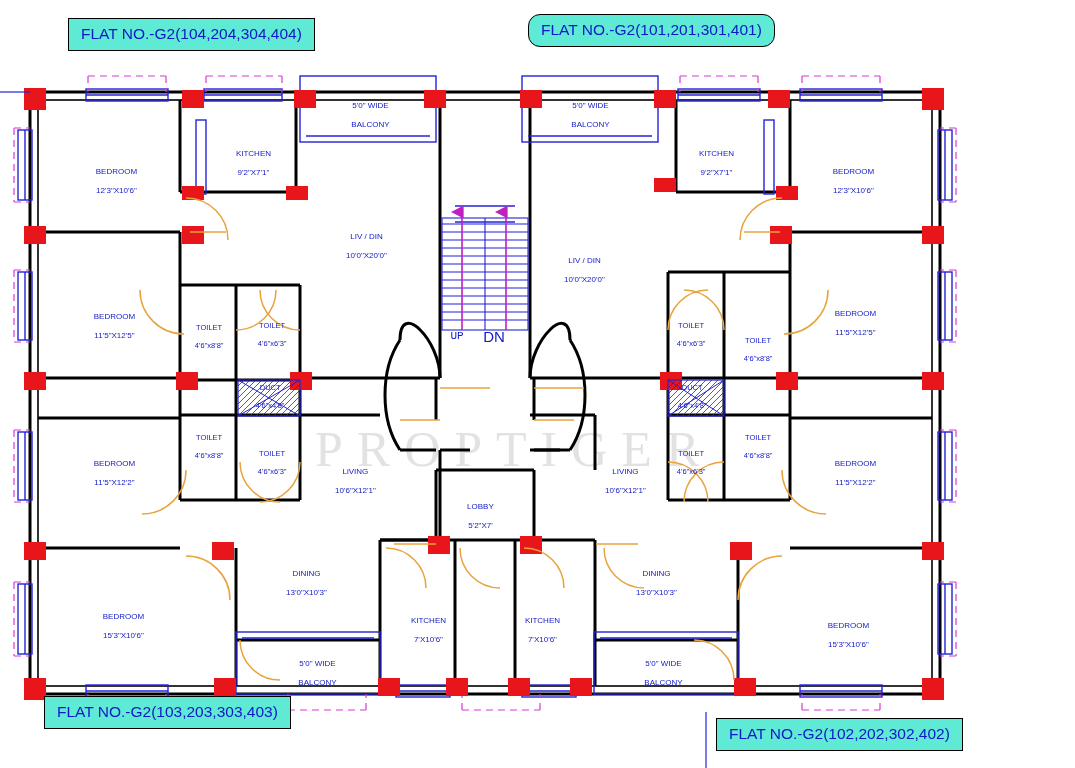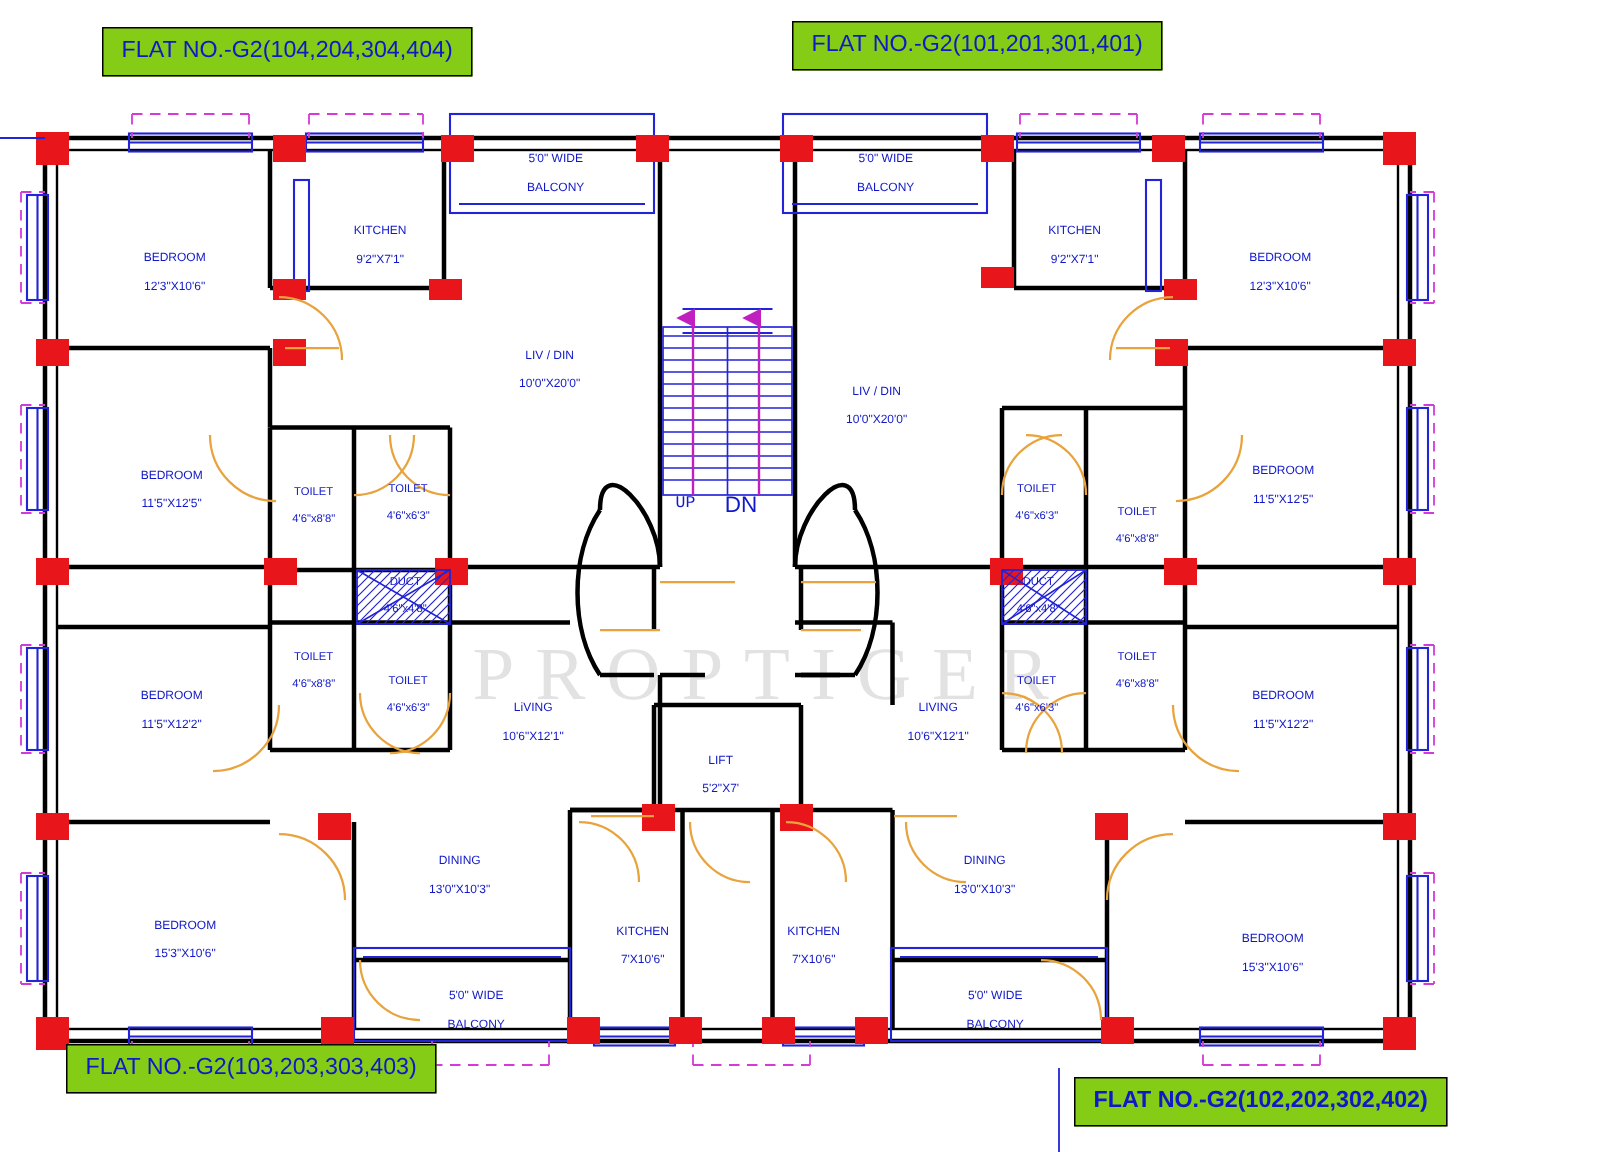--- a/index.html
+++ b/index.html
@@ -20,21 +20,21 @@
     text-align:center;
     white-space:pre;
     letter-spacing:0px;
   }
   .lbl.sm{font-size:8px;line-height:9.5px;}
   .lbl.xs{font-size:7.5px;line-height:9px;}
 
   .flatbox{
     position:absolute;
     border:1.5px solid #000;
-    background:#84cc16;
+    background:#5eead4;
     color:#1018c8;
     font-size:15.5px;
     line-height:18px;
     padding:6px 12px 7px 12px;
     white-space:nowrap;
     text-align:center;
   }
 
   .wm{
     position:absolute;
@@ -313,23 +313,23 @@
       <path d="M596,544 L638,544"></path>
     </g>
 
     <g stroke="#2323d8" stroke-width="1.2" fill="none">
       <path d="M0,92 L30,92"></path>
       <path d="M706,768 L706,712"></path>
     </g>
   </svg>
 
   <div class="flatbox" style="left:68px;top:18px;">FLAT NO.-G2(104,204,304,404)</div>
-  <div class="flatbox" style="left:528px;top:14px;">FLAT NO.-G2(101,201,301,401)</div>
+  <div class="flatbox" style="left:528px;top:14px;border-radius:12px;">FLAT NO.-G2(101,201,301,401)</div>
   <div class="flatbox" style="left:44px;top:696px;">FLAT NO.-G2(103,203,303,403)</div>
-  <div class="flatbox" style="left:716px;top:718px;font-weight:bold;">FLAT NO.-G2(102,202,302,402)</div>
+  <div class="flatbox" style="left:716px;top:718px;">FLAT NO.-G2(102,202,302,402)</div>
 
   <div class="lbl sm" style="left:42px;top:157px;width:140px;">
     <span>BEDROOM</span><br>
     <span>12'3"X10'6"</span>
   </div>
   <div class="lbl sm" style="left:40px;top:302px;width:140px;">
     <span>BEDROOM</span><br>
     <span>11'5"X12'5"</span>
   </div>
   <div class="lbl sm" style="left:40px;top:449px;width:140px;">
@@ -387,21 +387,21 @@
   <div class="lbl sm" style="left:306px;top:91px;width:120px;">
     <span>5'0" WIDE</span><br>
     <span>BALCONY</span>
   </div>
   <div class="lbl sm" style="left:253px;top:649px;width:120px;">
     <span>5'0" WIDE</span><br>
     <span>BALCONY</span>
   </div>
 
   <div class="lbl sm" style="left:436px;top:492px;width:80px;">
-    <span>LIFT</span><br>
+    <span>LOBBY</span><br>
     <span>5'2"X7'</span>
   </div>
 
   <div class="lbl sm" style="left:488px;top:606px;width:100px;">
     <span>KITCHEN</span><br>
     <span>7'X10'6"</span>
   </div>
   <div class="lbl sm" style="left:520px;top:246px;width:120px;">
     <span>LIV / DIN</span><br>
     <span>10'0"X20'0"</span>

